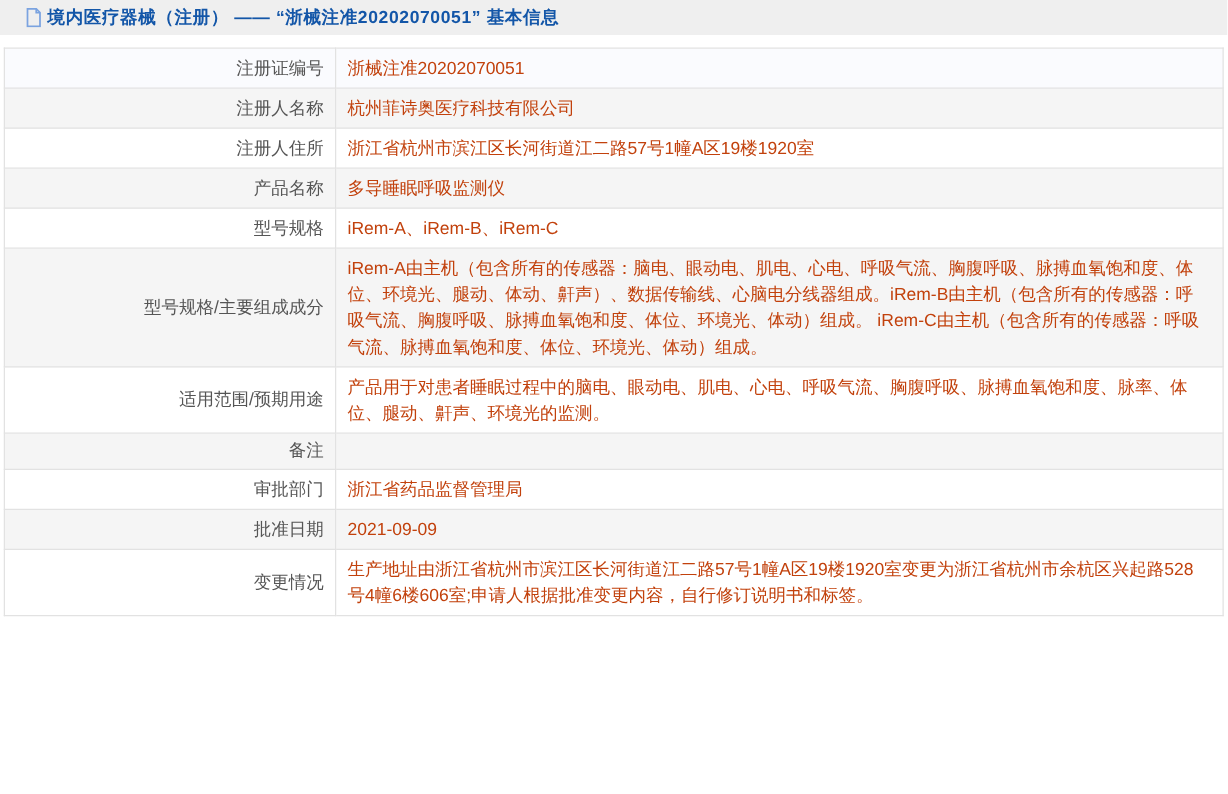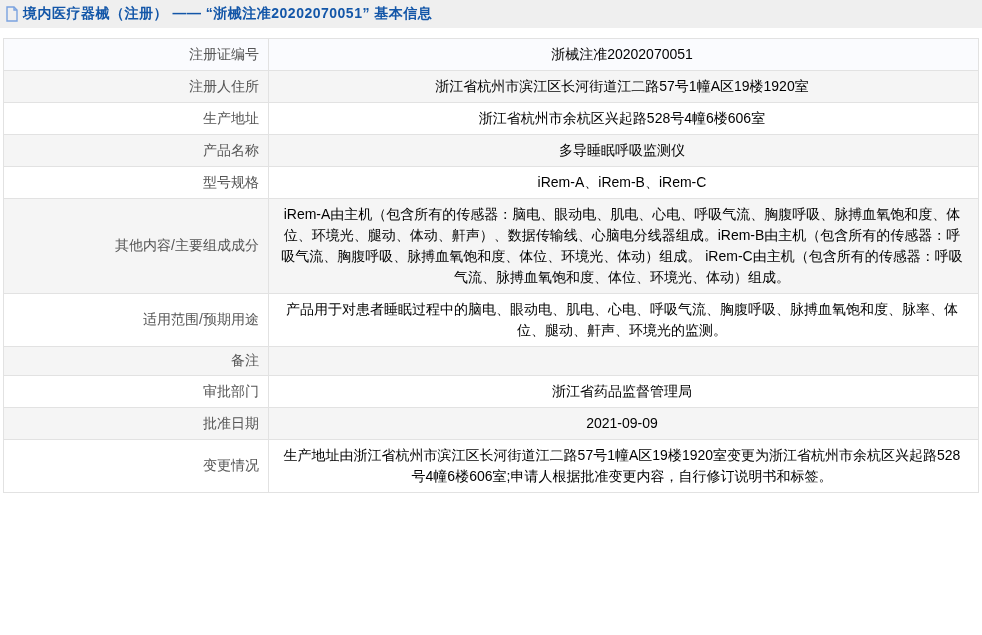--- a/index.html
+++ b/index.html
@@ -7,21 +7,21 @@
     width: 982px; height: 635px; overflow: hidden;
     background: #ffffff;
     font-family: "Liberation Sans", "DejaVu Sans", sans-serif;
   }
   
   .title-bar {
     height: 28px;
     background: #efefef;
     display: flex;
     align-items: center;
-    padding-left: 5px;
+    padding-left: 20px;
     gap: 4px;
   }
   .title-bar .doc-icon { display: inline-flex; align-items: center; }
   .title-text {
     color: #1356a8;
     font-size: 14px;
     font-weight: bold;
     letter-spacing: 0.5px;
     white-space: nowrap;
   }
@@ -40,24 +40,23 @@
   }
   td.cell-label {
     width: 265px;
     text-align: right;
     padding: 5px 9px 5px 6px;
     color: #555555;
     white-space: nowrap;
   }
   td.cell-value {
     padding: 5px 12px 5px 9px;
-    color: #000000;
+    color: #c2410c;
     line-height: 21px;
     word-break: break-all;
-    text-align: center;
   }
   tr.r-single  { height: 29px; }
   tr.r-double  { height: 44px; }
   tr.r-triple  { height: 72px; }
   tr:nth-child(even) td { background: #f5f5f5; }
   tr:nth-child(odd)  td { background: #ffffff; }
   tr:first-child td { background: #fafbfe; }
 </style>
 </head>
 <body>
@@ -73,37 +72,37 @@
 </div>
 
 <div class="info-table-wrap">
   <table class="info">
     <tbody>
       <tr class="r-single">
         <td class="cell-label">注册证编号</td>
         <td class="cell-value">浙械注准20202070051</td>
       </tr>
       <tr class="r-single">
+        <td class="cell-label">注册人名称</td>
+        <td class="cell-value">杭州菲诗奥医疗科技有限公司</td>
+      </tr>
+      <tr class="r-single">
         <td class="cell-label">注册人住所</td>
         <td class="cell-value">浙江省杭州市滨江区长河街道江二路57号1幢A区19楼1920室</td>
-      </tr>
-      <tr class="r-single">
-        <td class="cell-label">生产地址</td>
-        <td class="cell-value">浙江省杭州市余杭区兴起路528号4幢6楼606室</td>
       </tr>
       <tr class="r-single">
         <td class="cell-label">产品名称</td>
         <td class="cell-value">多导睡眠呼吸监测仪</td>
       </tr>
       <tr class="r-single">
         <td class="cell-label">型号规格</td>
         <td class="cell-value">iRem-A、iRem-B、iRem-C</td>
       </tr>
       <tr class="r-triple">
-        <td class="cell-label">其他内容/主要组成成分</td>
+        <td class="cell-label">型号规格/主要组成成分</td>
         <td class="cell-value">iRem-A由主机（包含所有的传感器：脑电、眼动电、肌电、心电、呼吸气流、胸腹呼吸、脉搏血氧饱和度、体位、环境光、腿动、体动、鼾声）、数据传输线、心脑电分线器组成。iRem-B由主机（包含所有的传感器：呼吸气流、胸腹呼吸、脉搏血氧饱和度、体位、环境光、体动）组成。 iRem-C由主机（包含所有的传感器：呼吸气流、脉搏血氧饱和度、体位、环境光、体动）组成。</td>
       </tr>
       <tr class="r-double">
         <td class="cell-label">适用范围/预期用途</td>
         <td class="cell-value">产品用于对患者睡眠过程中的脑电、眼动电、肌电、心电、呼吸气流、胸腹呼吸、脉搏血氧饱和度、脉率、体位、腿动、鼾声、环境光的监测。</td>
       </tr>
       <tr class="r-single">
         <td class="cell-label">备注</td>
         <td class="cell-value"></td>
       </tr>

